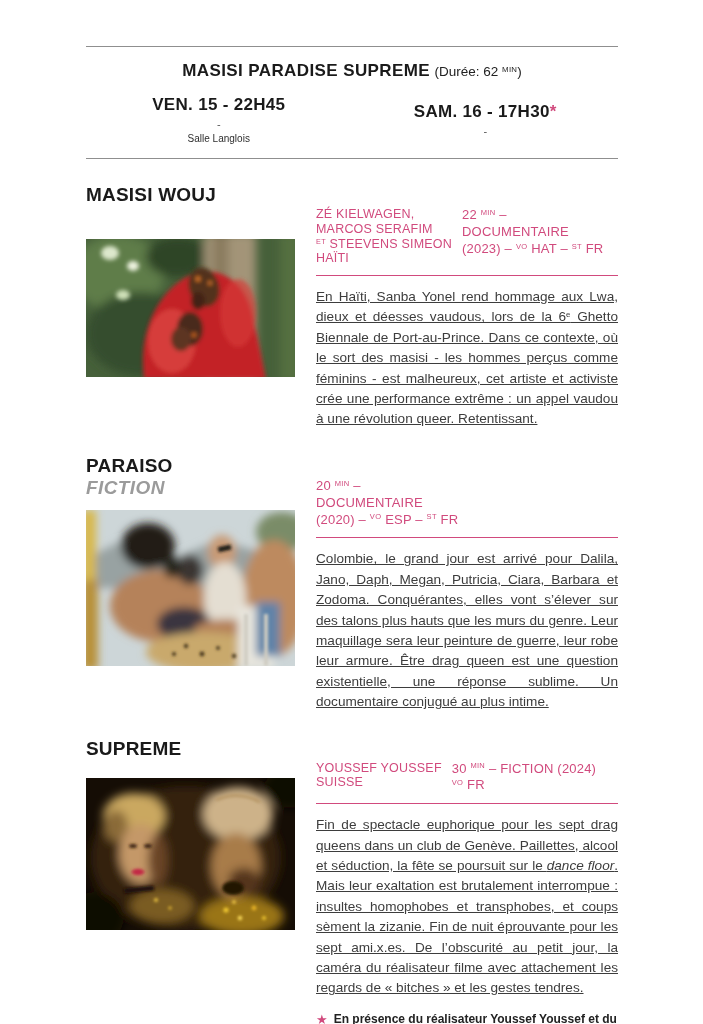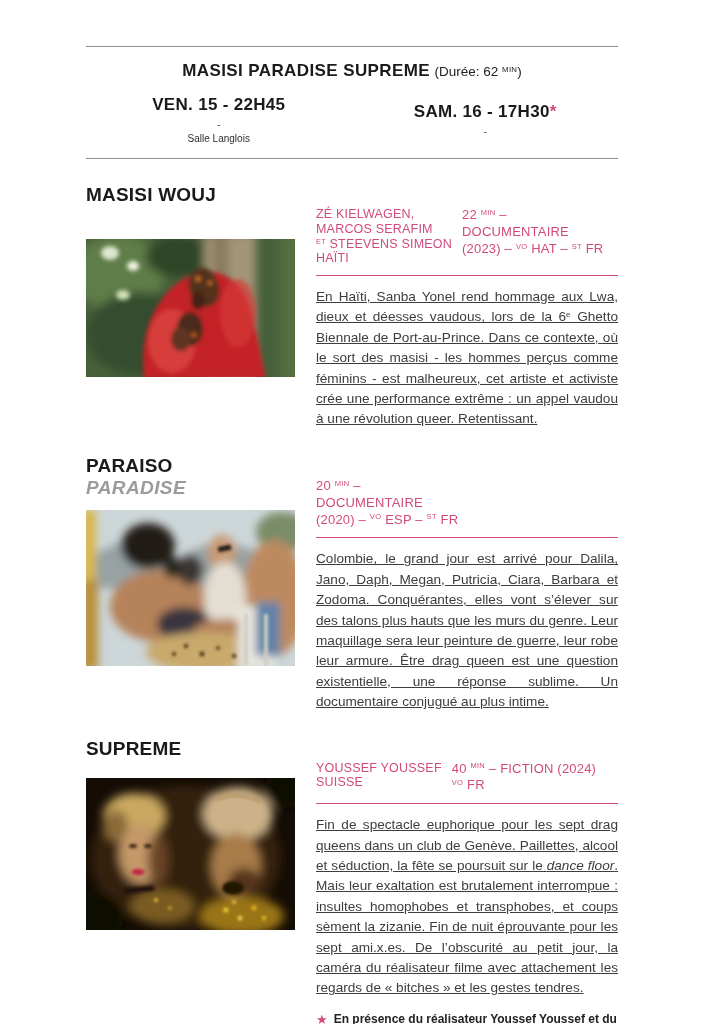--- a/index.html
+++ b/index.html
@@ -130,21 +130,21 @@
           </div>
         </div>
         <hr class="pinkrule">
         <p class="desc"><span>En Haïti, Sanba Yonel rend hommage aux Lwa, dieux et déesses vaudous, lors de la 6</span><span class="sup">e</span><span> Ghetto Biennale de Port-au-Prince. Dans ce contexte, où le sort des masisi - les hommes perçus comme féminins - est malheureux, cet artiste et activiste crée une performance extrême : un appel vaudou à une révolution queer. Retentissant.</span><i></i><span></span></p>
       </div>
     </section>
 
     <section class="film p2">
       <div class="f-left">
         <div class="f-title">PARAISO</div>
-        <div class="f-subtitle">PARADISE</div>
+        <div class="f-subtitle">FICTION</div>
         <div class="photo">
           <svg viewBox="0 0 209 156" width="209" height="156">
             <defs>
               <filter id="f2a" x="-30%" y="-30%" width="160%" height="160%">
                   <feGaussianBlur stdDeviation="4.5"></feGaussianBlur>
                 </filter>
               <filter id="f2b" x="-30%" y="-30%" width="160%" height="160%">
                   <feGaussianBlur stdDeviation="1.8"></feGaussianBlur>
                 </filter>
             </defs>
@@ -240,21 +240,21 @@
       </div>
       <div class="f-right">
         <div class="f-head">
           <div class="credits">
             <div>YOUSSEF YOUSSEF</div>
             <div></div>
             <div><span class="sup"></span><span></span></div>
             <div>SUISSE</div>
           </div>
           <div class="meta">
-            <div><span>40 </span><span class="sup">MIN</span><span> – FICTION (2024)</span></div>
+            <div><span>30 </span><span class="sup">MIN</span><span> – FICTION (2024)</span></div>
             <div><span></span><span class="sup">VO</span><span> FR</span><span class="sup"></span><span></span></div>
           </div>
         </div>
         <hr class="pinkrule">
         <p class="desc"><span>Fin de spectacle euphorique pour les sept drag queens dans un club de Genève. Paillettes, alcool et séduction, la fête se poursuit sur le </span><span class="sup"></span><span></span><i>dance floor</i><span>. Mais leur exaltation est brutalement interrompue : insultes homophobes et transphobes, et coups sèment la zizanie. Fin de nuit éprouvante pour les sept ami.x.es. De l’obscurité au petit jour, la caméra du réalisateur filme avec attachement les regards de « bitches » et les gestes tendres.</span></p>
         <div class="footnote">
           <span class="star">★</span>
           <div class="fn-text">En présence du réalisateur Youssef Youssef et du protagoniste Drue – SAM. 16</div>
         </div>
       </div>

